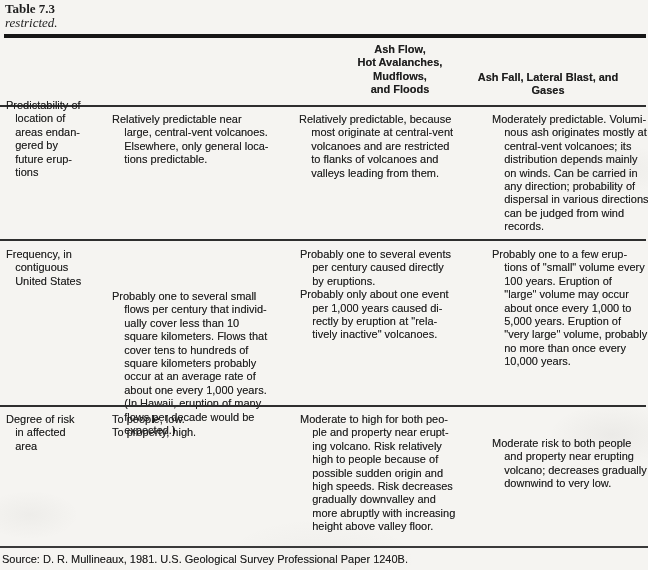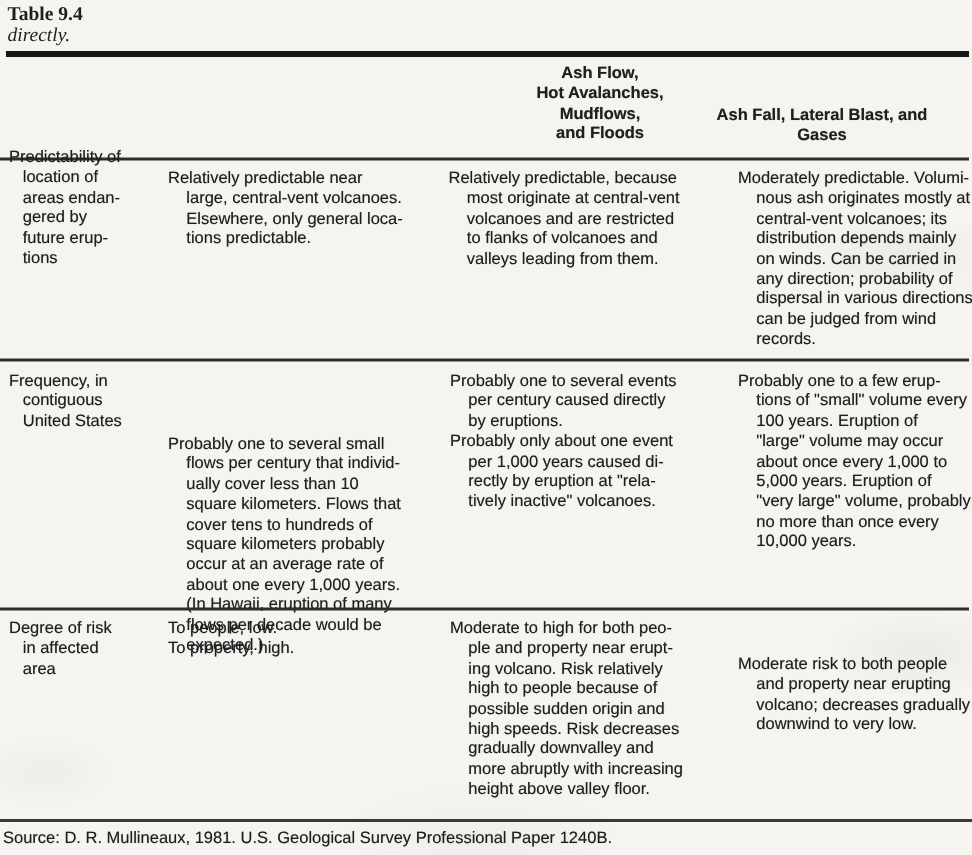--- a/index.html
+++ b/index.html
@@ -34,22 +34,22 @@
   .source{
     position:absolute;left:2px;top:553px;font-size:11px;line-height:13px;
     text-shadow:0 0 0.5px rgba(30,30,30,0.5);
   }
 </style>
 </head>
 <body>
 
 <div class="page">
 
-  <div class="tbl-label serif">Table 9.4</div>
-  <div class="tbl-cont serif">directly.</div>
+  <div class="tbl-label serif">Table 7.3</div>
+  <div class="tbl-cont serif">restricted.</div>
 
   <div class="rule rule-thick"></div>
 
   <div class="colhead" style="left:310px;top:43px;width:180px;text-align:center;">Ash Flow,
 Hot Avalanches,
 Mudflows,
 and Floods</div>
   <div class="colhead clip" style="left:470px;top:71px;width:156px;">Ash Fall, Lateral Blast, and
 Gases</div>
 

